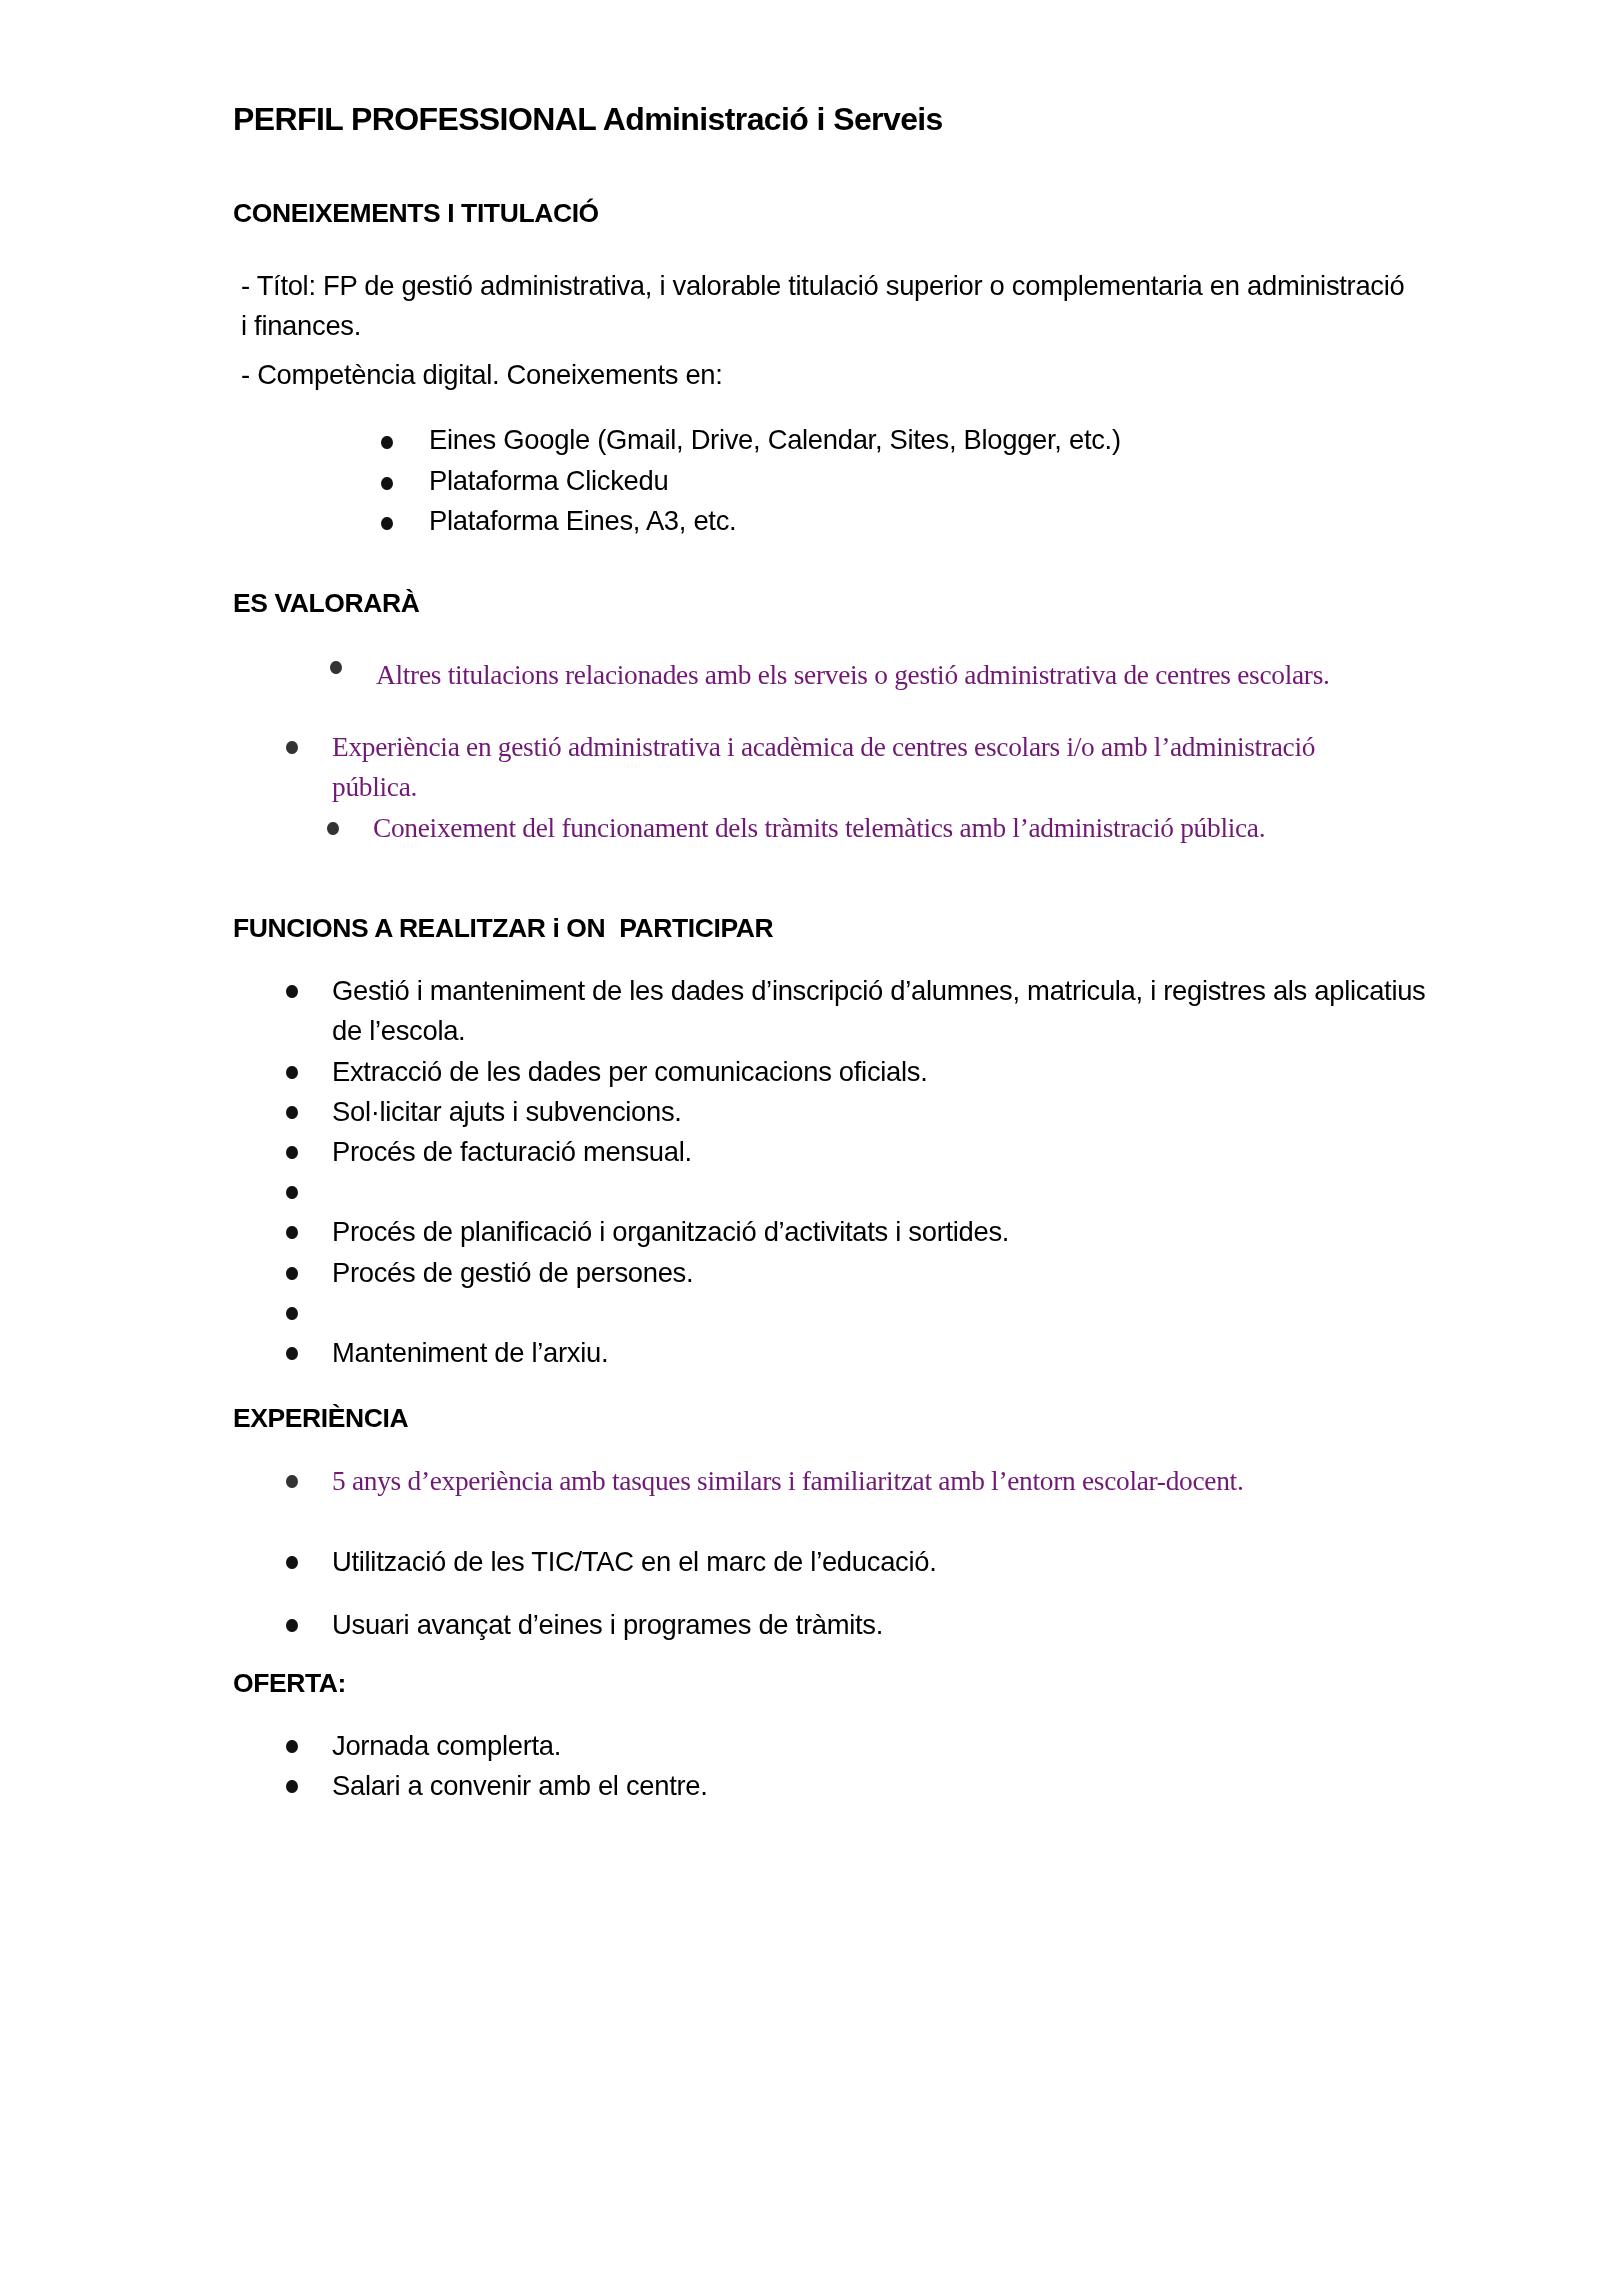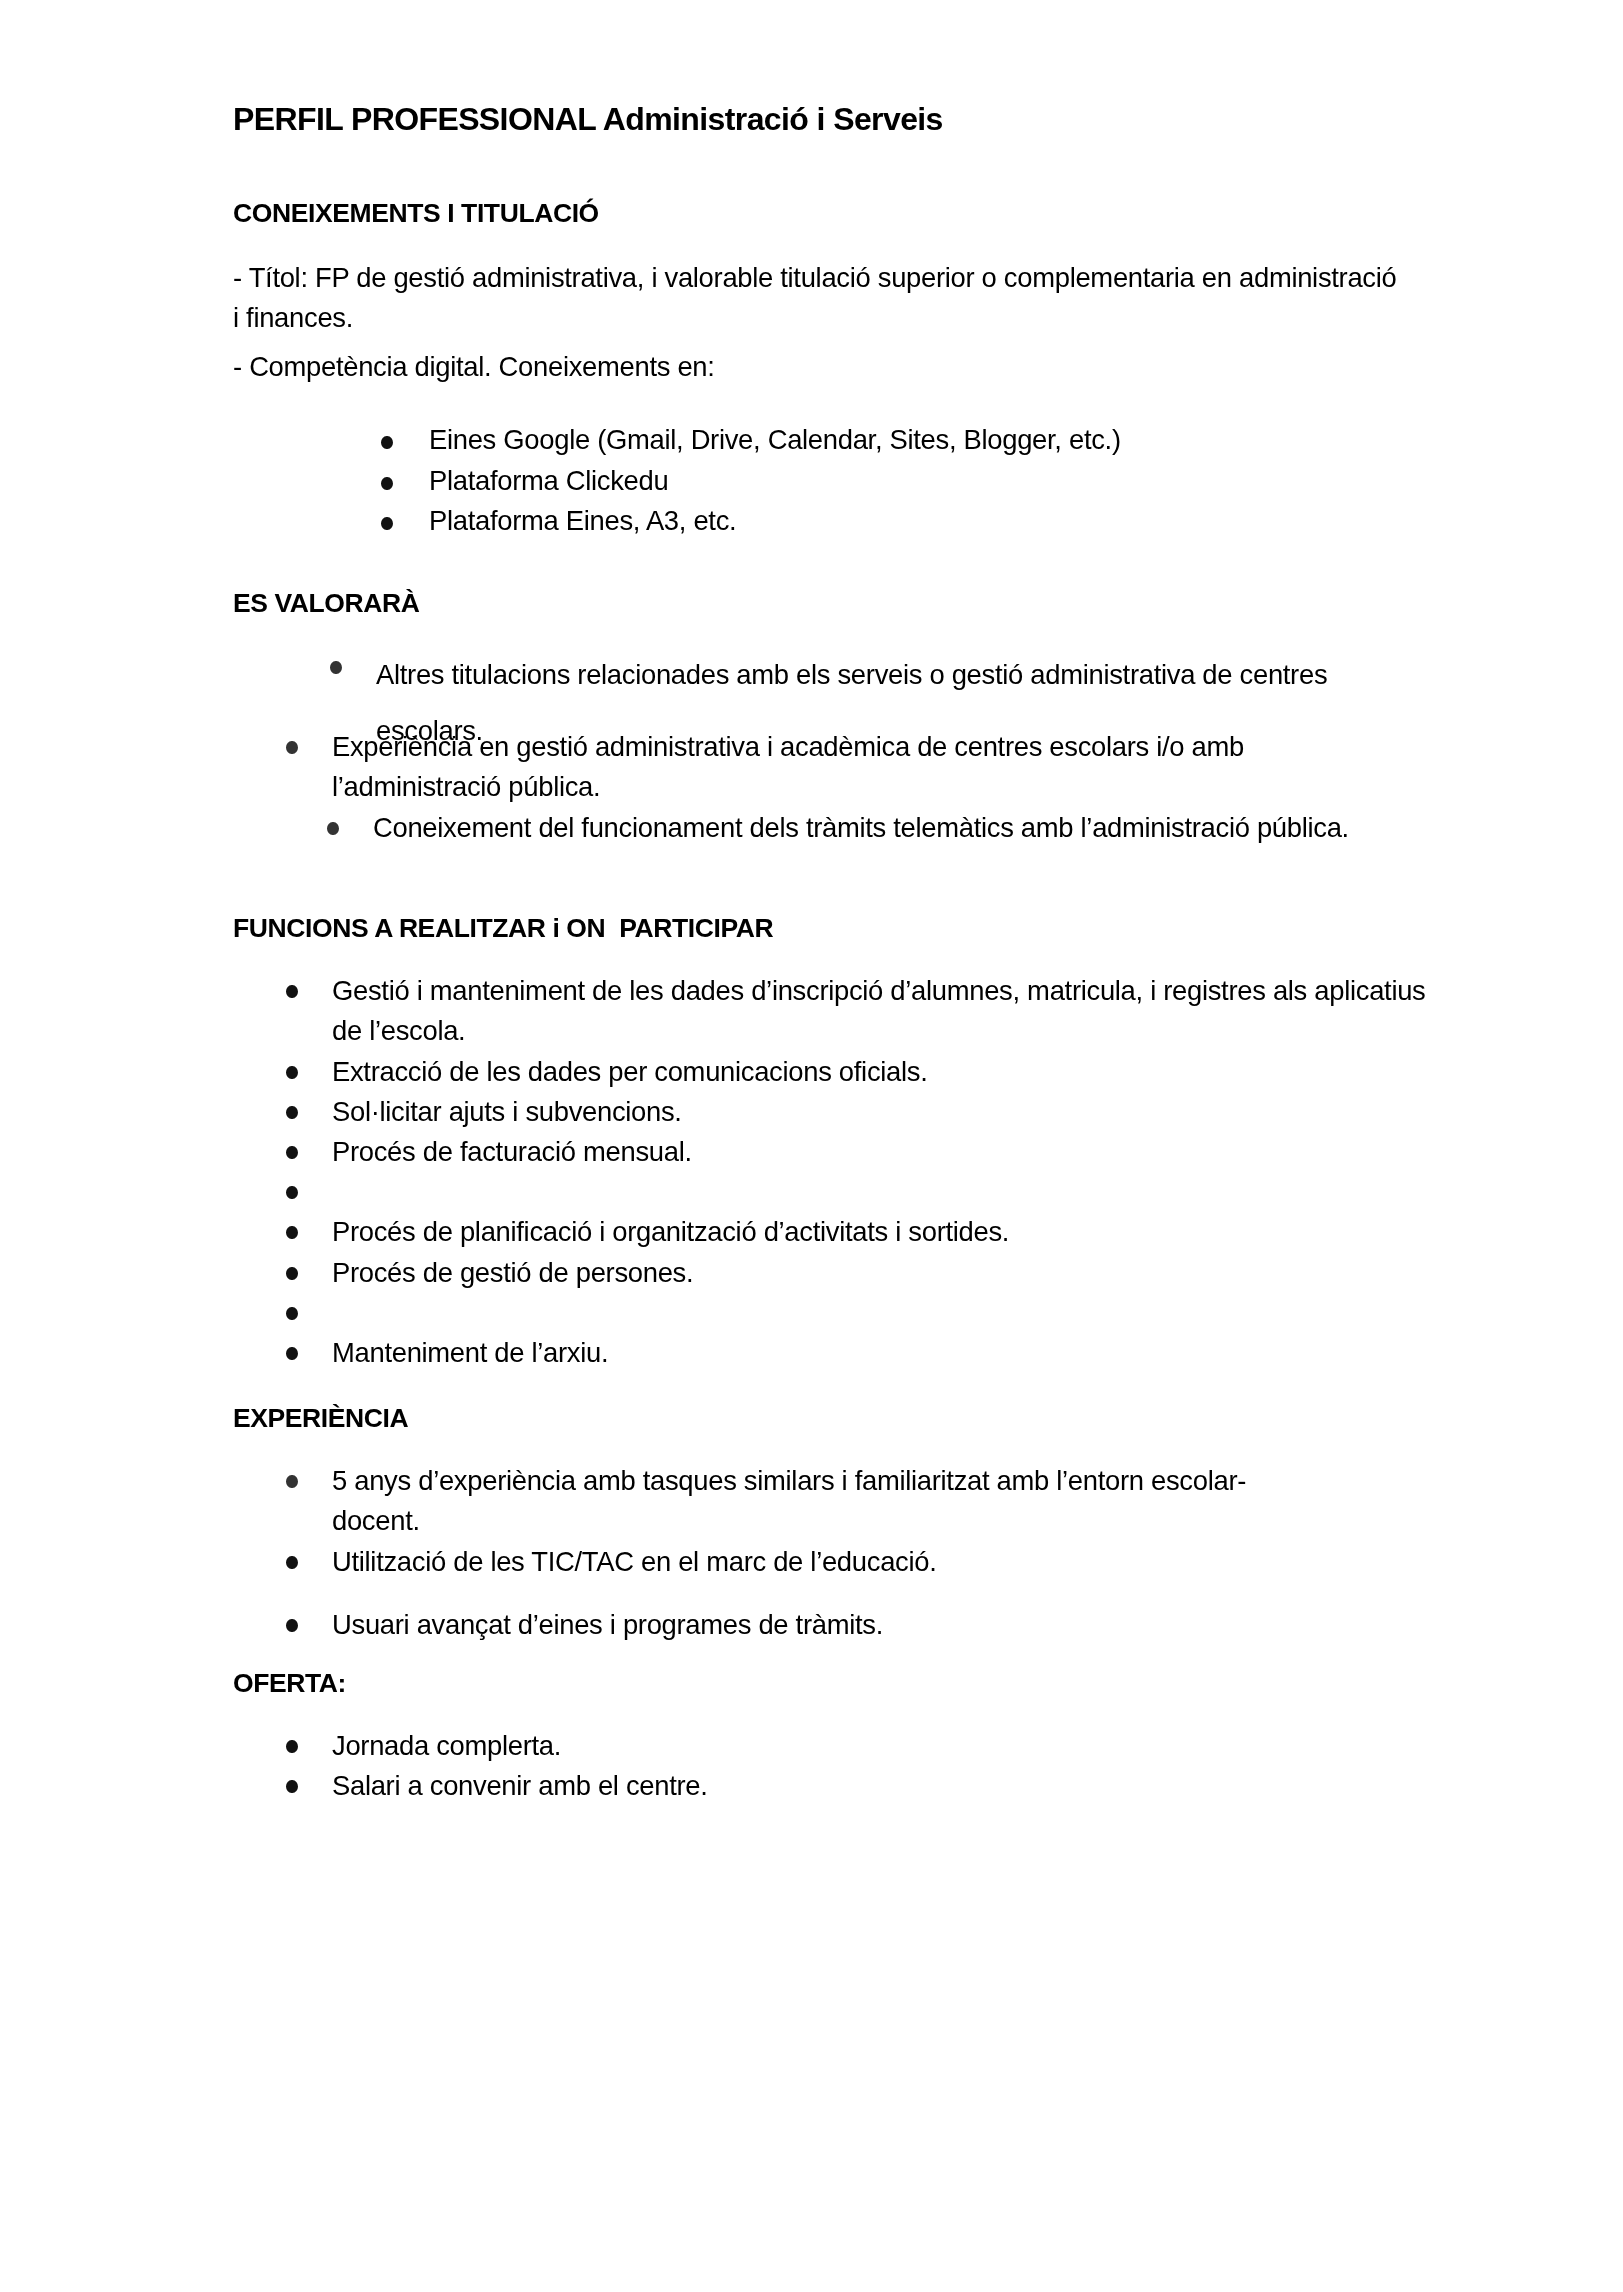--- a/index.html
+++ b/index.html
@@ -10,32 +10,32 @@
     .page { position: absolute; left: 0; top: 0; width: 1623px; height: 1727px; }
     .title {
       position: absolute; left: 233px; top: 101px;
       font-size: 32px; font-weight: bold; letter-spacing: -0.6px; margin: 0;
     }
     .h {
       position: absolute; left: 233px; margin: 0;
       font-size: 26.5px; font-weight: bold; letter-spacing: -0.4px;
     }
     .p {
-      position: absolute; left: 233px; margin: 0;
+      position: absolute; left: 233px; margin: 8px;
       font-size: 27.4px; line-height: 40px; letter-spacing: -0.3px;
     }
     .list { position: absolute; margin: 0; padding: 0; list-style: none; }
     .list li {
       position: relative; font-size: 27.4px; letter-spacing: -0.3px;
     }
     .bullet {
       position: absolute; width: 11.8px; height: 13.7px; border-radius: 50%;
       background: #111;
     }
-    .grey { color: #000000; }
+    .grey { color: #701a75; font-family: Liberation Serif, serif; }
   </style>
 </head>
 <body>
 
 <div class="page">
 
   <h1 class="title">PERFIL PROFESSIONAL Administració i Serveis</h1>
 
   <h2 class="h" style="top:198px;">CONEIXEMENTS I TITULACIÓ</h2>
   <p class="p" style="top:258px; width:1176px;">- Títol: FP de gestió administrativa, i valorable titulació superior o complementaria en administració i finances.</p>

